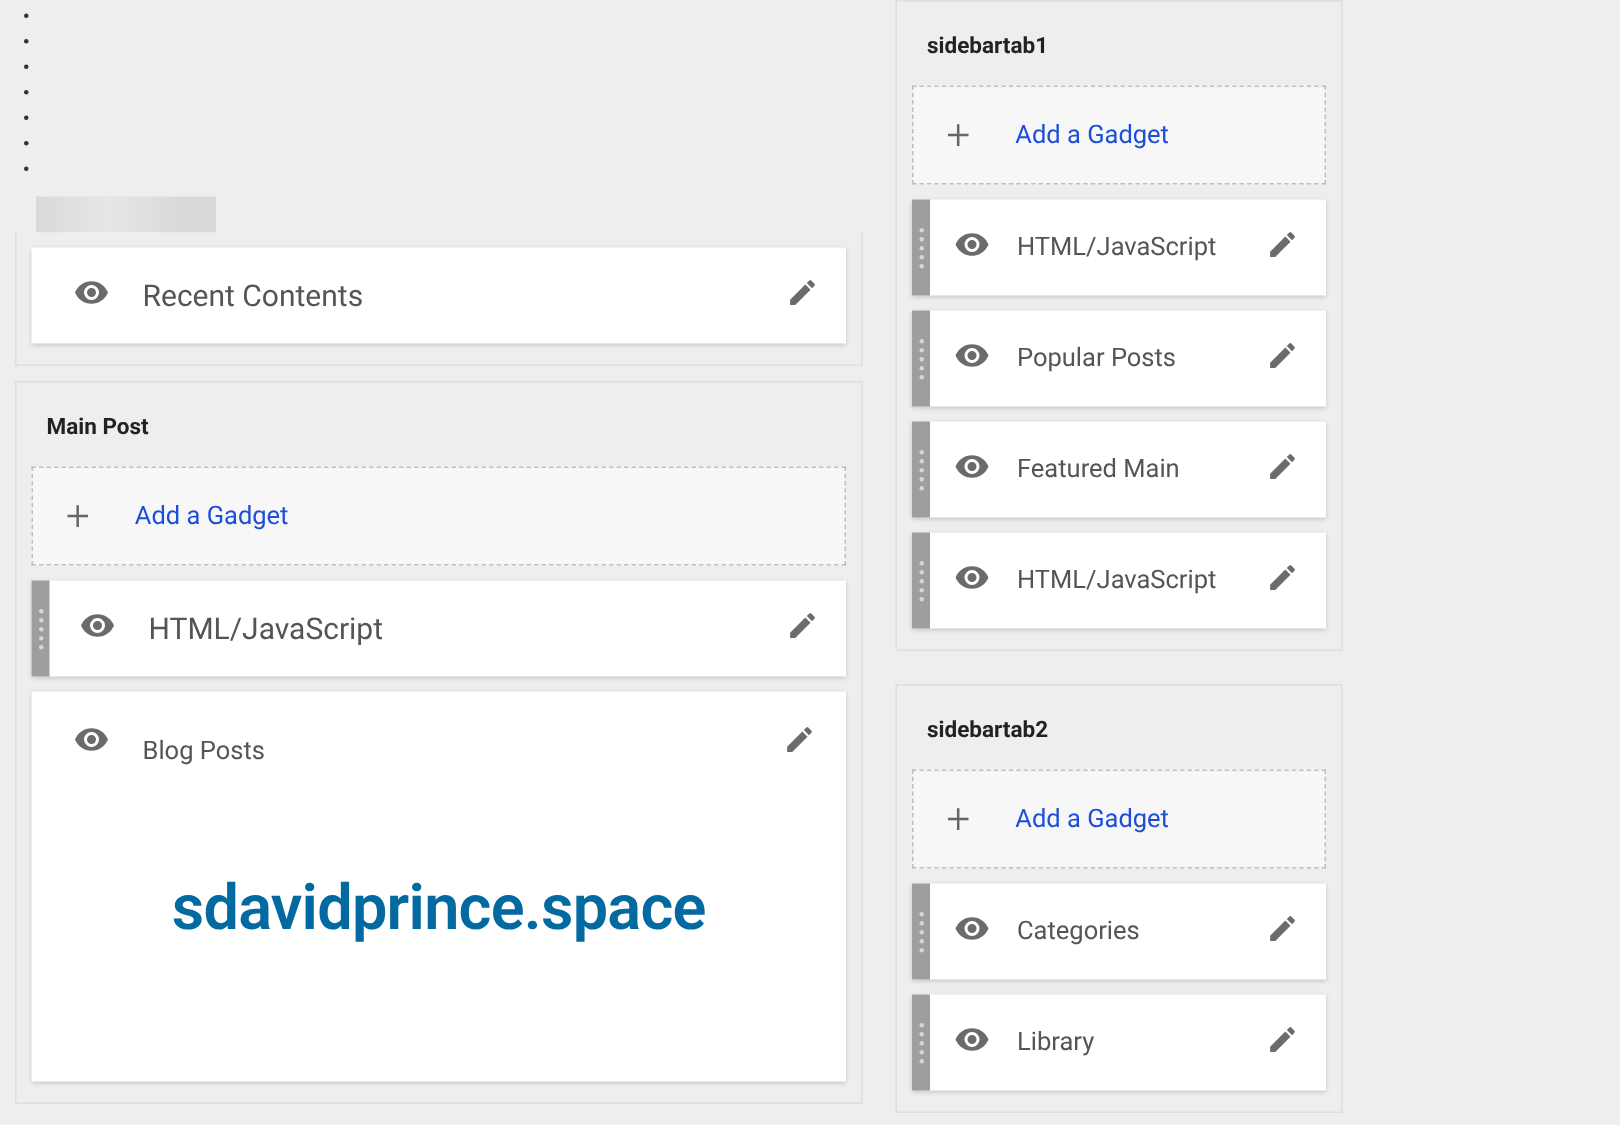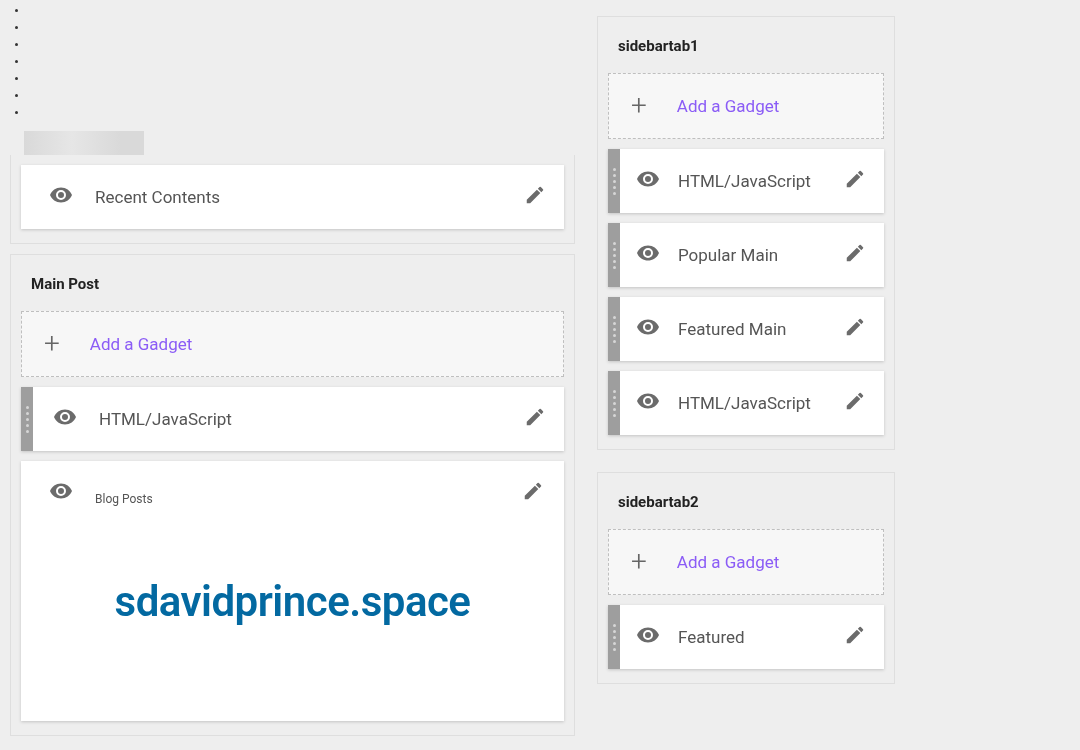--- a/index.html
+++ b/index.html
@@ -65,21 +65,21 @@
       cursor: pointer;
     }
     .add-gadget-row .plus {
       font-size: 28px;
       font-weight: 300;
       color: #666;
       line-height: 1;
     }
     .add-gadget-row .label {
       font-size: 17px;
-      color: #8b5cf6;
+      color: #1d4ed8;
     }
     
     .widget {
       display: flex;
       align-items: center;
       background: #fff;
       box-shadow: 0 1px 3px rgba(0,0,0,0.18);
       margin-top: 10px;
       min-height: 62px;
       position: relative;
@@ -102,21 +102,21 @@
     }
     .widget .body {
       flex: 1;
       display: flex;
       align-items: center;
       gap: 22px;
       padding: 18px 20px;
     }
     .widget .body .title {
       flex: 1;
-      font-size: 17px;
+      font-size: 20px;
       color: #555;
     }
     .widget .edit {
       padding: 0 18px;
       cursor: pointer;
     }
     
     .eye-icon svg { width: 24px; height: 24px; fill: #6b6b6b; }
     .pencil-icon svg { width: 22px; height: 22px; fill: #6b6b6b; }
     
@@ -128,32 +128,32 @@
       align-items: stretch;
       padding-bottom: 20px;
       min-height: 260px;
     }
     .blog-posts-widget .row {
       display: flex;
       align-items: center;
       gap: 22px;
       padding: 18px 20px 10px 28px;
     }
-    .blog-posts-widget .row .title { flex:1; font-size:12px; color:#555;margin-top:12px; }
+    .blog-posts-widget .row .title { flex:1; font-size:17px; color:#555;margin-top:12px; }
     .watermark {
       font-size: 42px;
       font-weight: 600;
       color: #0369a1;
       text-align: center;
       margin-top: 60px;
       letter-spacing: -0.5px;
     }
 
     .col-right .section { margin: 0; }
-    .col-right .section:first-child { margin-top: 16px; }
+    .col-right .section:first-child { margin-top: 0; }
     .col-right .widget .body { gap: 18px; padding: 18px 10px 18px 16px; }
     .col-right .widget .body .title { font-size: 17px; }
   </style>
 </head>
 <body>
 
 <div class="workspace">
 
   <div class="col-left">
 
@@ -271,21 +271,21 @@
             <span></span>
             <span></span>
             <span></span>
             <span></span>
             <span></span>
           </div>
         <div class="body">
           <span class="eye-icon"><svg viewBox="0 0 24 24">
                 <path d="M12 4.5C7 4.5 2.73 7.61 1 12c1.73 4.39 6 7.5 11 7.5s9.27-3.11 11-7.5c-1.73-4.39-6-7.5-11-7.5zM12 17a5 5 0 110-10 5 5 0 010 10zm0-8a3 3 0 100 6 3 3 0 000-6z"></path>
               </svg></span>
-          <span class="title">Popular Main</span>
+          <span class="title">Popular Posts</span>
         </div>
         <span class="pencil-icon edit"><svg viewBox="0 0 24 24">
               <path d="M3 17.25V21h3.75L17.81 9.94l-3.75-3.75L3 17.25zM20.71 7.04a1 1 0 000-1.41l-2.34-2.34a1 1 0 00-1.41 0l-1.83 1.83 3.75 3.75 1.83-1.83z"></path>
             </svg></span>
       </div>
 
       <div class="widget">
         <div class="handle">
             <span></span>
             <span></span>
@@ -325,34 +325,52 @@
     </div>
 
     <div class="section">
       <div class="section-title">sidebartab2</div>
 
       <div class="add-gadget-row">
         <span class="plus">+</span>
         <span class="label">Add a Gadget</span>
       </div>
 
-
-      <div class="widget">
-        <div class="handle">
-            <span></span>
-            <span></span>
-            <span></span>
-            <span></span>
-            <span></span>
-          </div>
-        <div class="body">
-          <span class="eye-icon"><svg viewBox="0 0 24 24">
-                <path d="M12 4.5C7 4.5 2.73 7.61 1 12c1.73 4.39 6 7.5 11 7.5s9.27-3.11 11-7.5c-1.73-4.39-6-7.5-11-7.5zM12 17a5 5 0 110-10 5 5 0 010 10zm0-8a3 3 0 100 6 3 3 0 000-6z"></path>
-              </svg></span>
-          <span class="title">Featured</span>
+      <div class="widget">
+        <div class="handle">
+            <span></span>
+            <span></span>
+            <span></span>
+            <span></span>
+            <span></span>
+          </div>
+        <div class="body">
+          <span class="eye-icon"><svg viewBox="0 0 24 24">
+                <path d="M12 4.5C7 4.5 2.73 7.61 1 12c1.73 4.39 6 7.5 11 7.5s9.27-3.11 11-7.5c-1.73-4.39-6-7.5-11-7.5zM12 17a5 5 0 110-10 5 5 0 010 10zm0-8a3 3 0 100 6 3 3 0 000-6z"></path>
+              </svg></span>
+          <span class="title">Categories</span>
+        </div>
+        <span class="pencil-icon edit"><svg viewBox="0 0 24 24">
+              <path d="M3 17.25V21h3.75L17.81 9.94l-3.75-3.75L3 17.25zM20.71 7.04a1 1 0 000-1.41l-2.34-2.34a1 1 0 00-1.41 0l-1.83 1.83 3.75 3.75 1.83-1.83z"></path>
+            </svg></span>
+      </div>
+
+      <div class="widget">
+        <div class="handle">
+            <span></span>
+            <span></span>
+            <span></span>
+            <span></span>
+            <span></span>
+          </div>
+        <div class="body">
+          <span class="eye-icon"><svg viewBox="0 0 24 24">
+                <path d="M12 4.5C7 4.5 2.73 7.61 1 12c1.73 4.39 6 7.5 11 7.5s9.27-3.11 11-7.5c-1.73-4.39-6-7.5-11-7.5zM12 17a5 5 0 110-10 5 5 0 010 10zm0-8a3 3 0 100 6 3 3 0 000-6z"></path>
+              </svg></span>
+          <span class="title">Library</span>
         </div>
         <span class="pencil-icon edit"><svg viewBox="0 0 24 24">
               <path d="M3 17.25V21h3.75L17.81 9.94l-3.75-3.75L3 17.25zM20.71 7.04a1 1 0 000-1.41l-2.34-2.34a1 1 0 00-1.41 0l-1.83 1.83 3.75 3.75 1.83-1.83z"></path>
             </svg></span>
       </div>
 
     </div>
 
   </div>
 </div>

